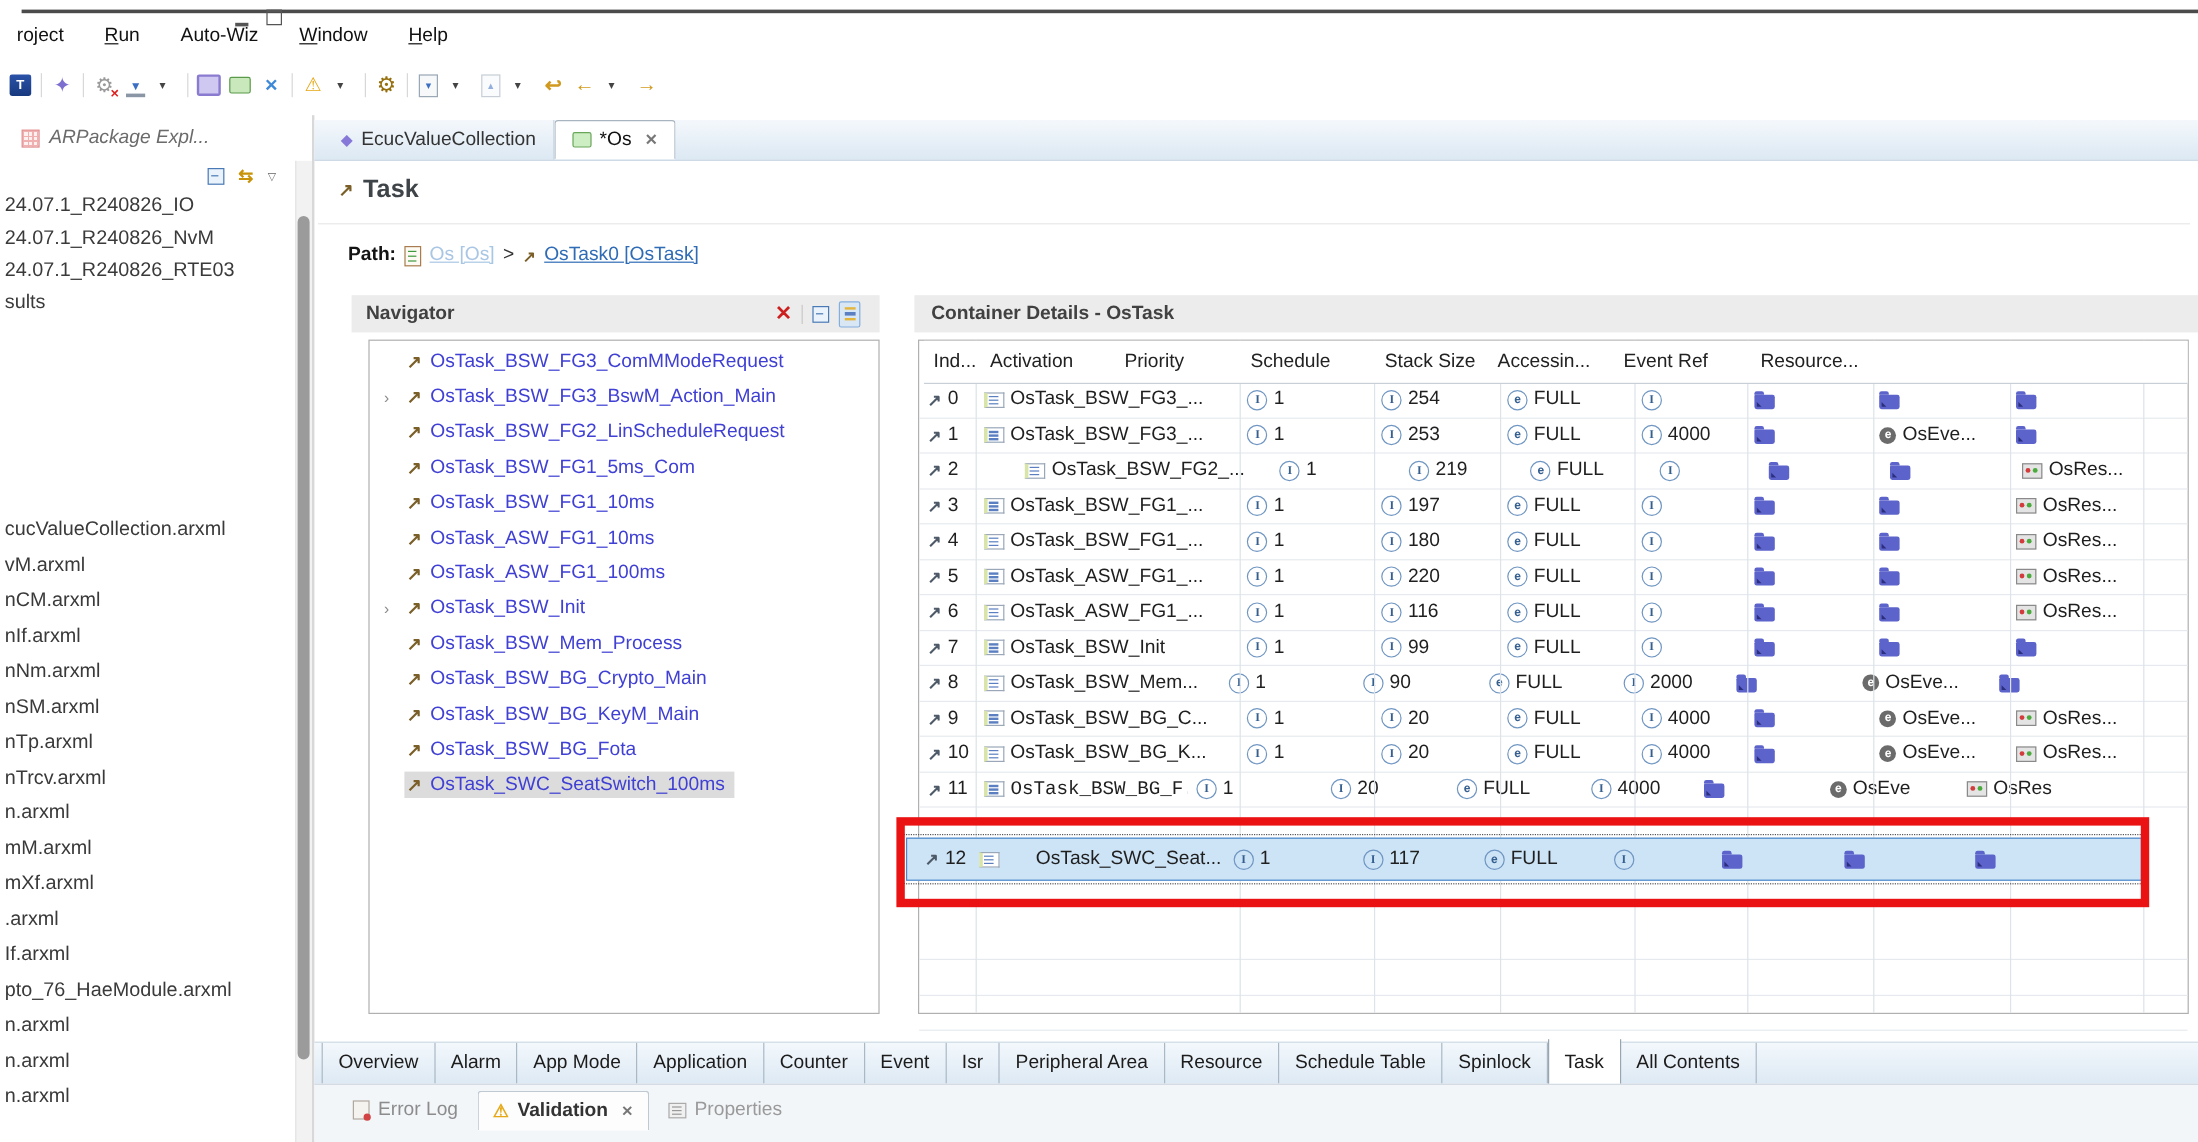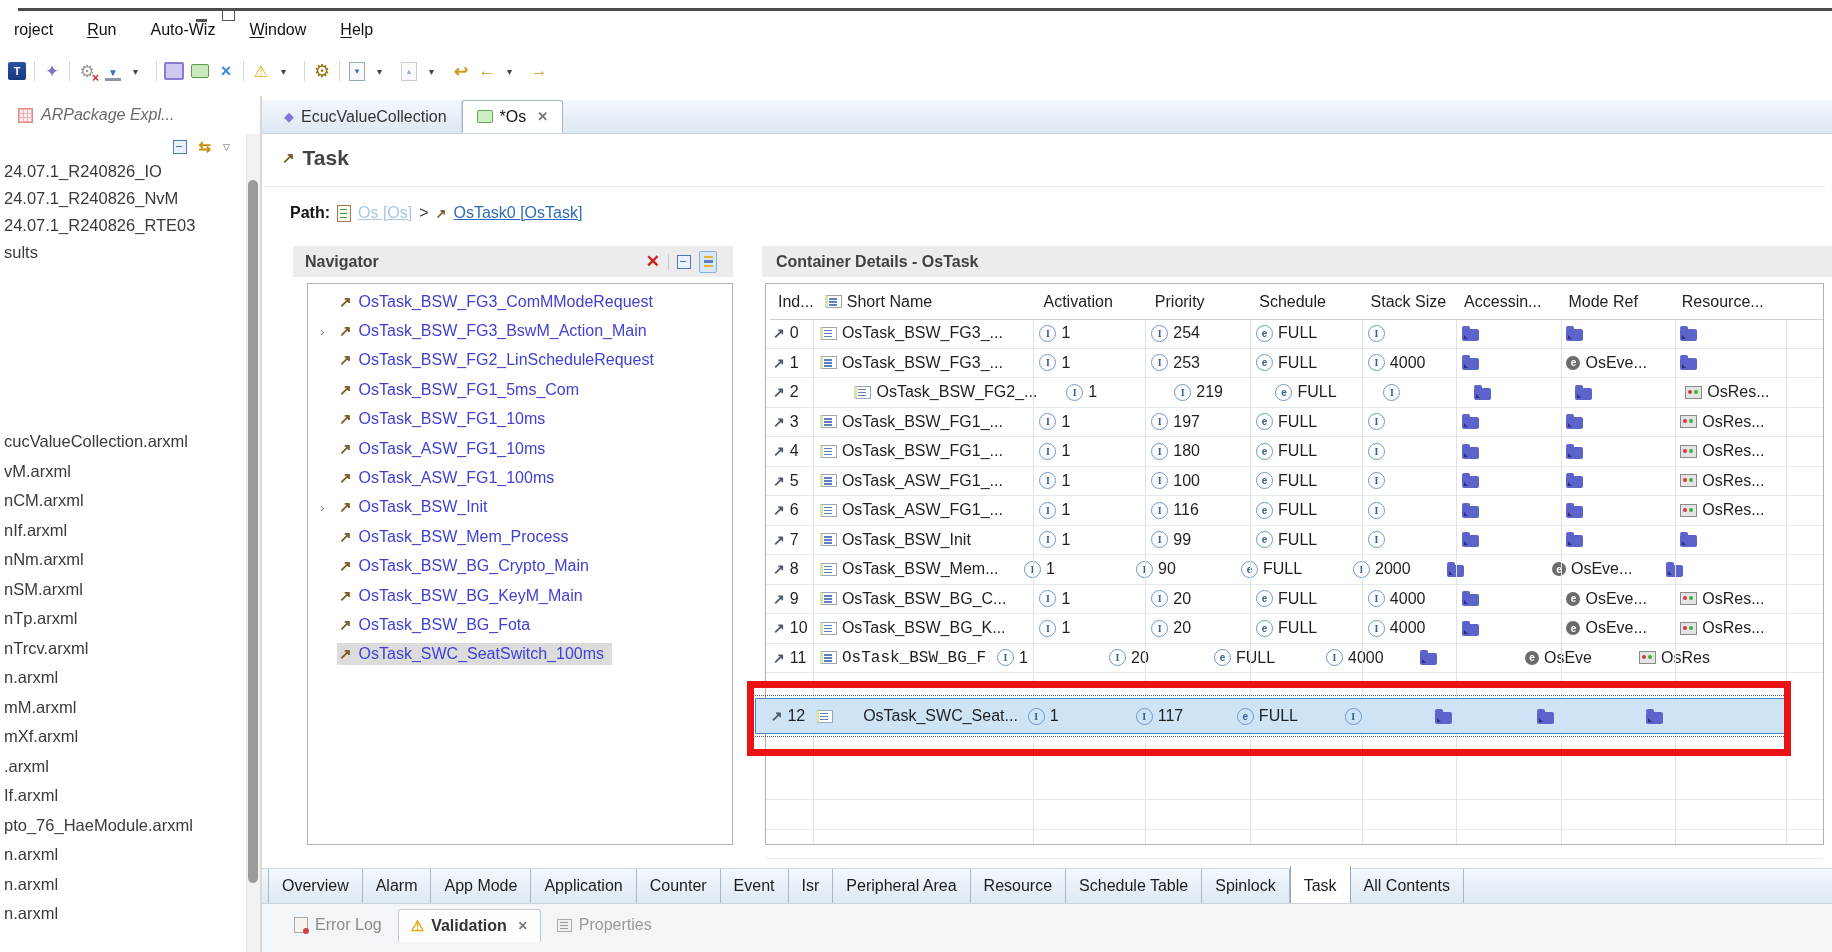--- a/index.html
+++ b/index.html
@@ -389,41 +389,37 @@
 </div>
 
 <div class="abs" id="cont-header">
   <span id="cont-title">Container Details - OsTask</span>
 </div>
 <div class="abs" id="table">
   <div id="thead">
       <div class="hcell" style="width: 47px;">
         <span>Ind...</span>
       </div>
-      <div class="hcell" style="width: 220px;">
-        <span class="sn-icon"></span>
-        <span>Short Name</span>
-      </div>
       <div class="hcell" style="width: 112px;">
         <span>Activation</span>
       </div>
       <div class="hcell" style="width: 105px;">
         <span>Priority</span>
       </div>
       <div class="hcell" style="width: 112px;">
         <span>Schedule</span>
       </div>
       <div class="hcell" style="width: 94px;">
         <span>Stack Size</span>
       </div>
       <div class="hcell" style="width: 105px;">
         <span>Accessin...</span>
       </div>
       <div class="hcell" style="width: 114px;">
-        <span>Mode Ref</span>
+        <span>Event Ref</span>
       </div>
       <div class="hcell" style="width: 111px;">
         <span>Resource...</span>
       </div>
       <div class="hcell" style="width: 39px;"></div>
     </div>
   <div id="rows">
       <div class="trow">
         <div class="cell" style="width: 47px;">
           <span class="ind-arrow">↗</span>
@@ -612,21 +608,21 @@
         <div class="cell" style="width: 220px;">
           <span class="sn-icon"></span>
           <span>OsTask_ASW_FG1_...</span>
         </div>
         <div class="cell" style="width: 112px;">
           <span class="circle-i">I</span>
           <span>1</span>
         </div>
         <div class="cell" style="width: 105px;">
           <span class="circle-i">I</span>
-          <span>100</span>
+          <span>220</span>
         </div>
         <div class="cell" style="width: 112px;">
           <span class="circle-e">e</span>
           <span>FULL</span>
         </div>
         <div class="cell" style="width: 94px;">
           <span class="circle-i">I</span>
         </div>
         <div class="cell" style="width: 105px;">
           <span class="folder-icon"></span>

